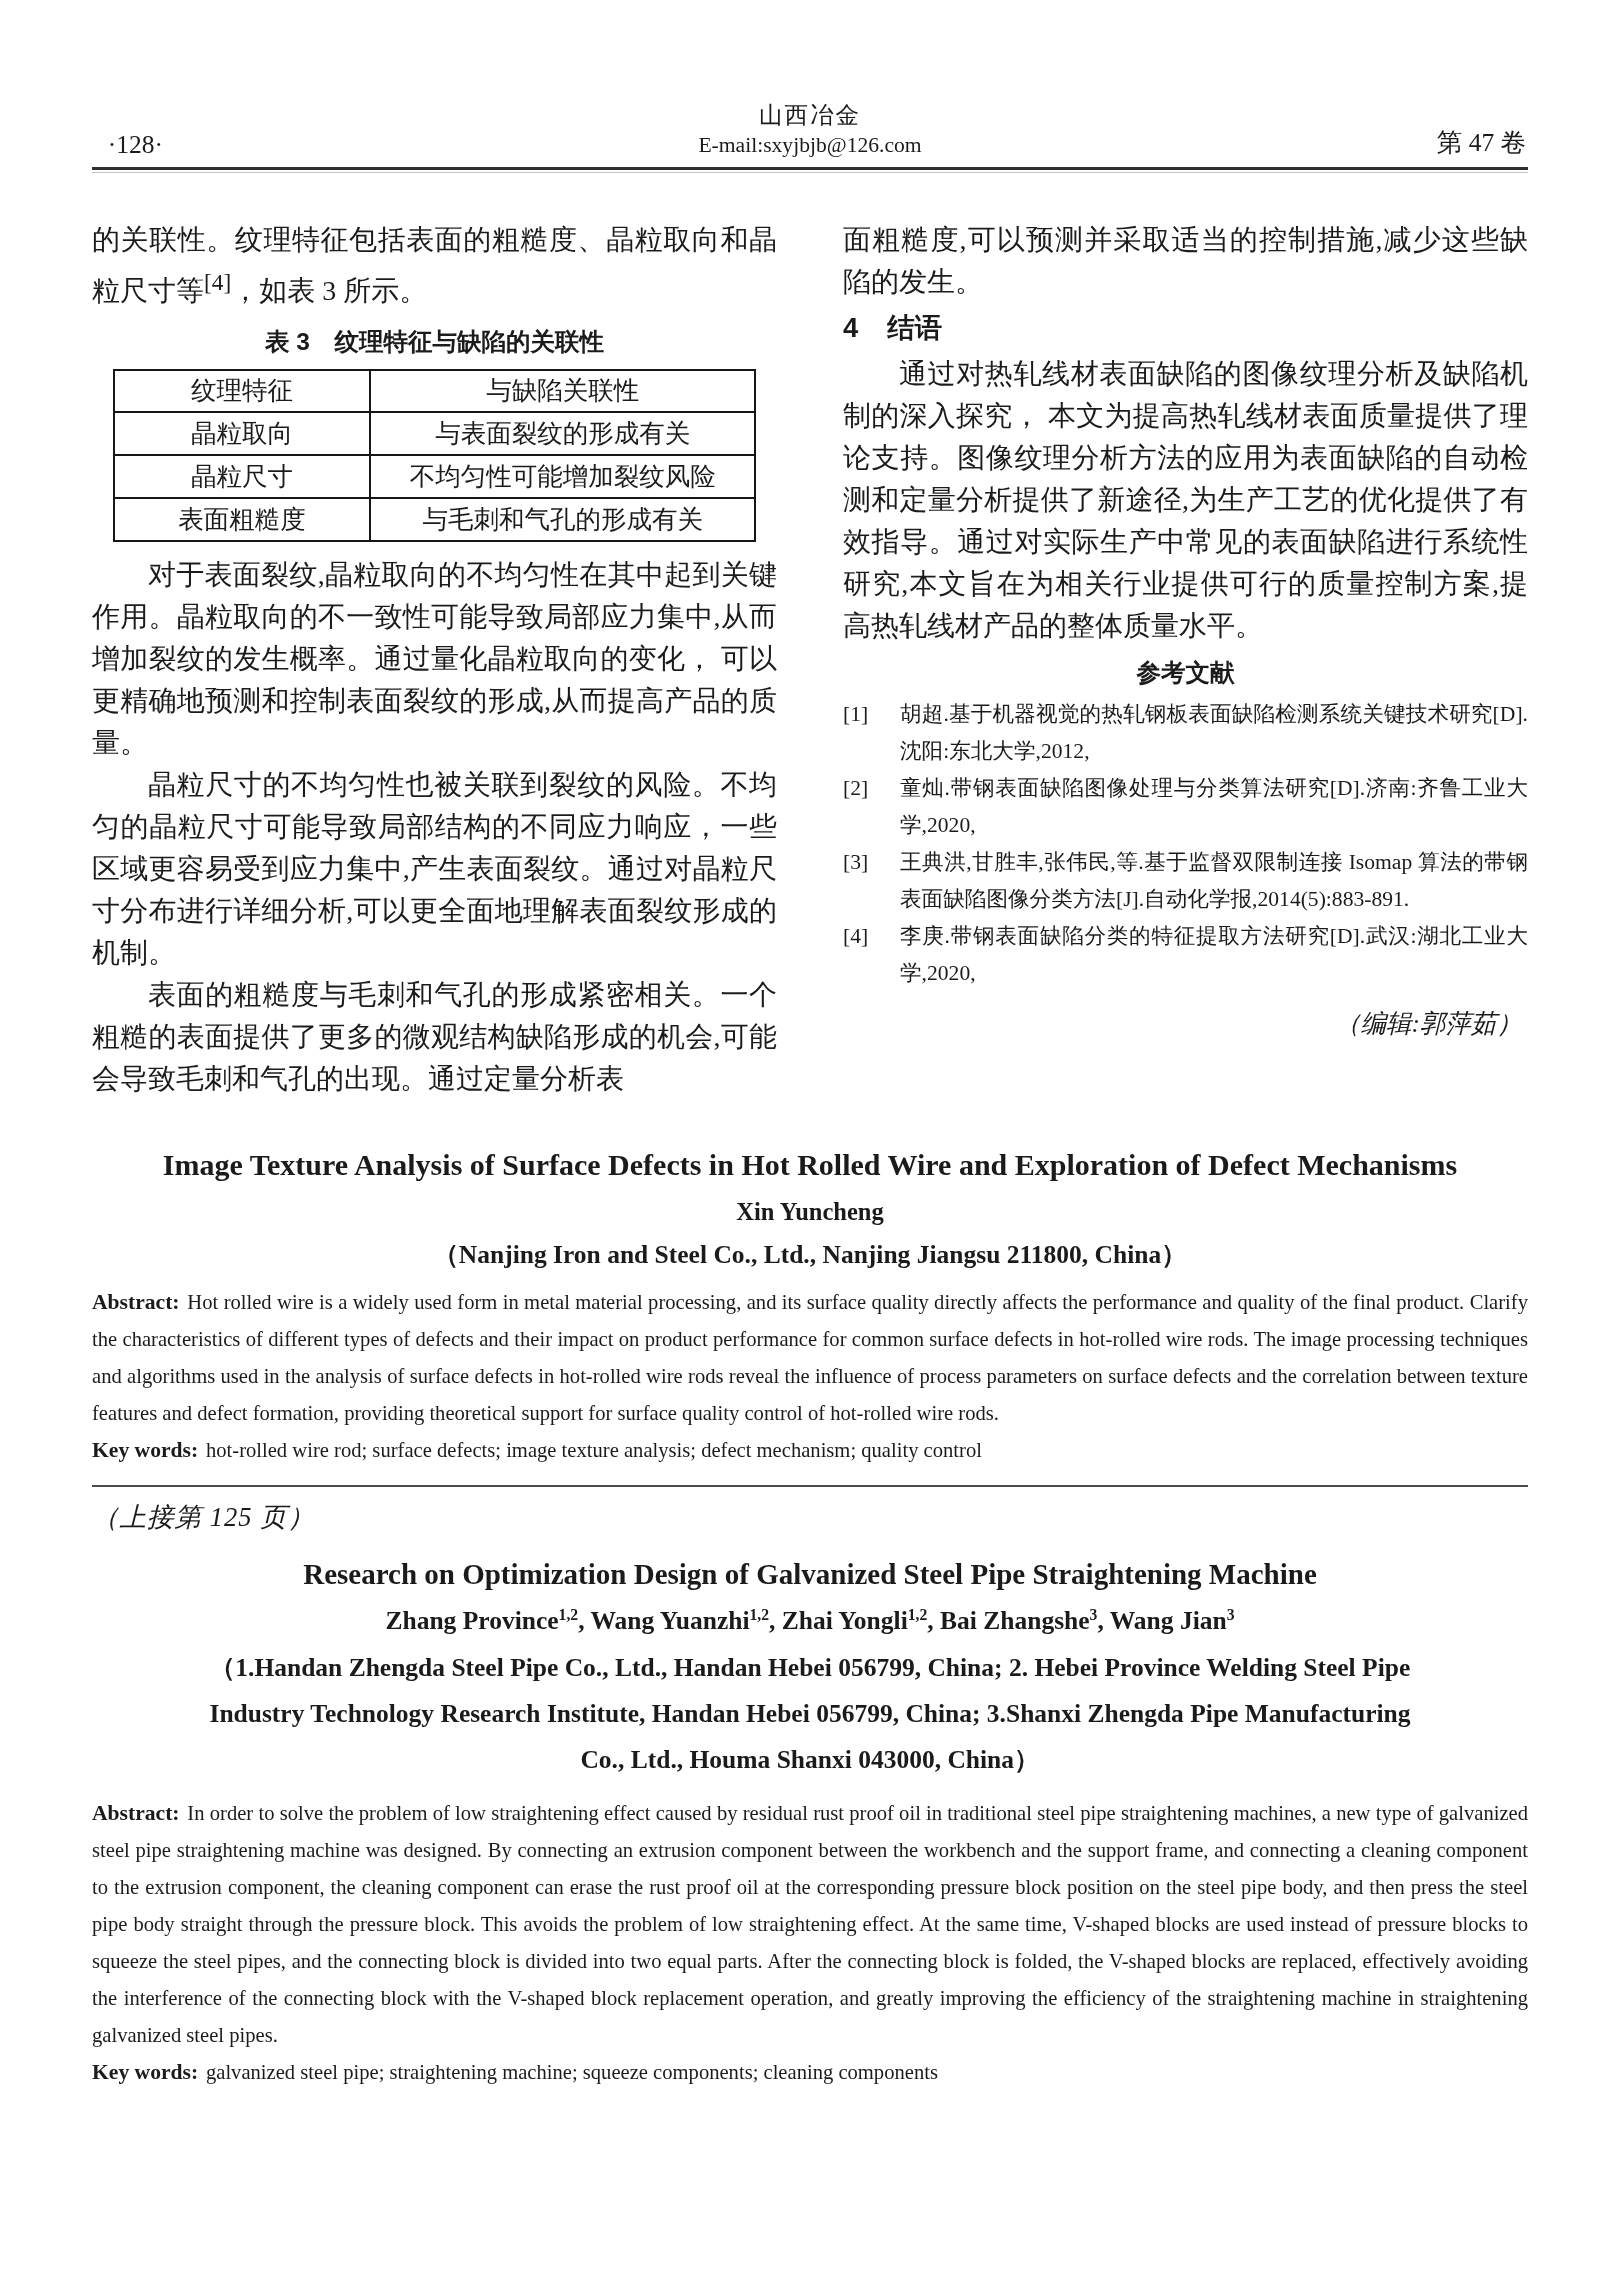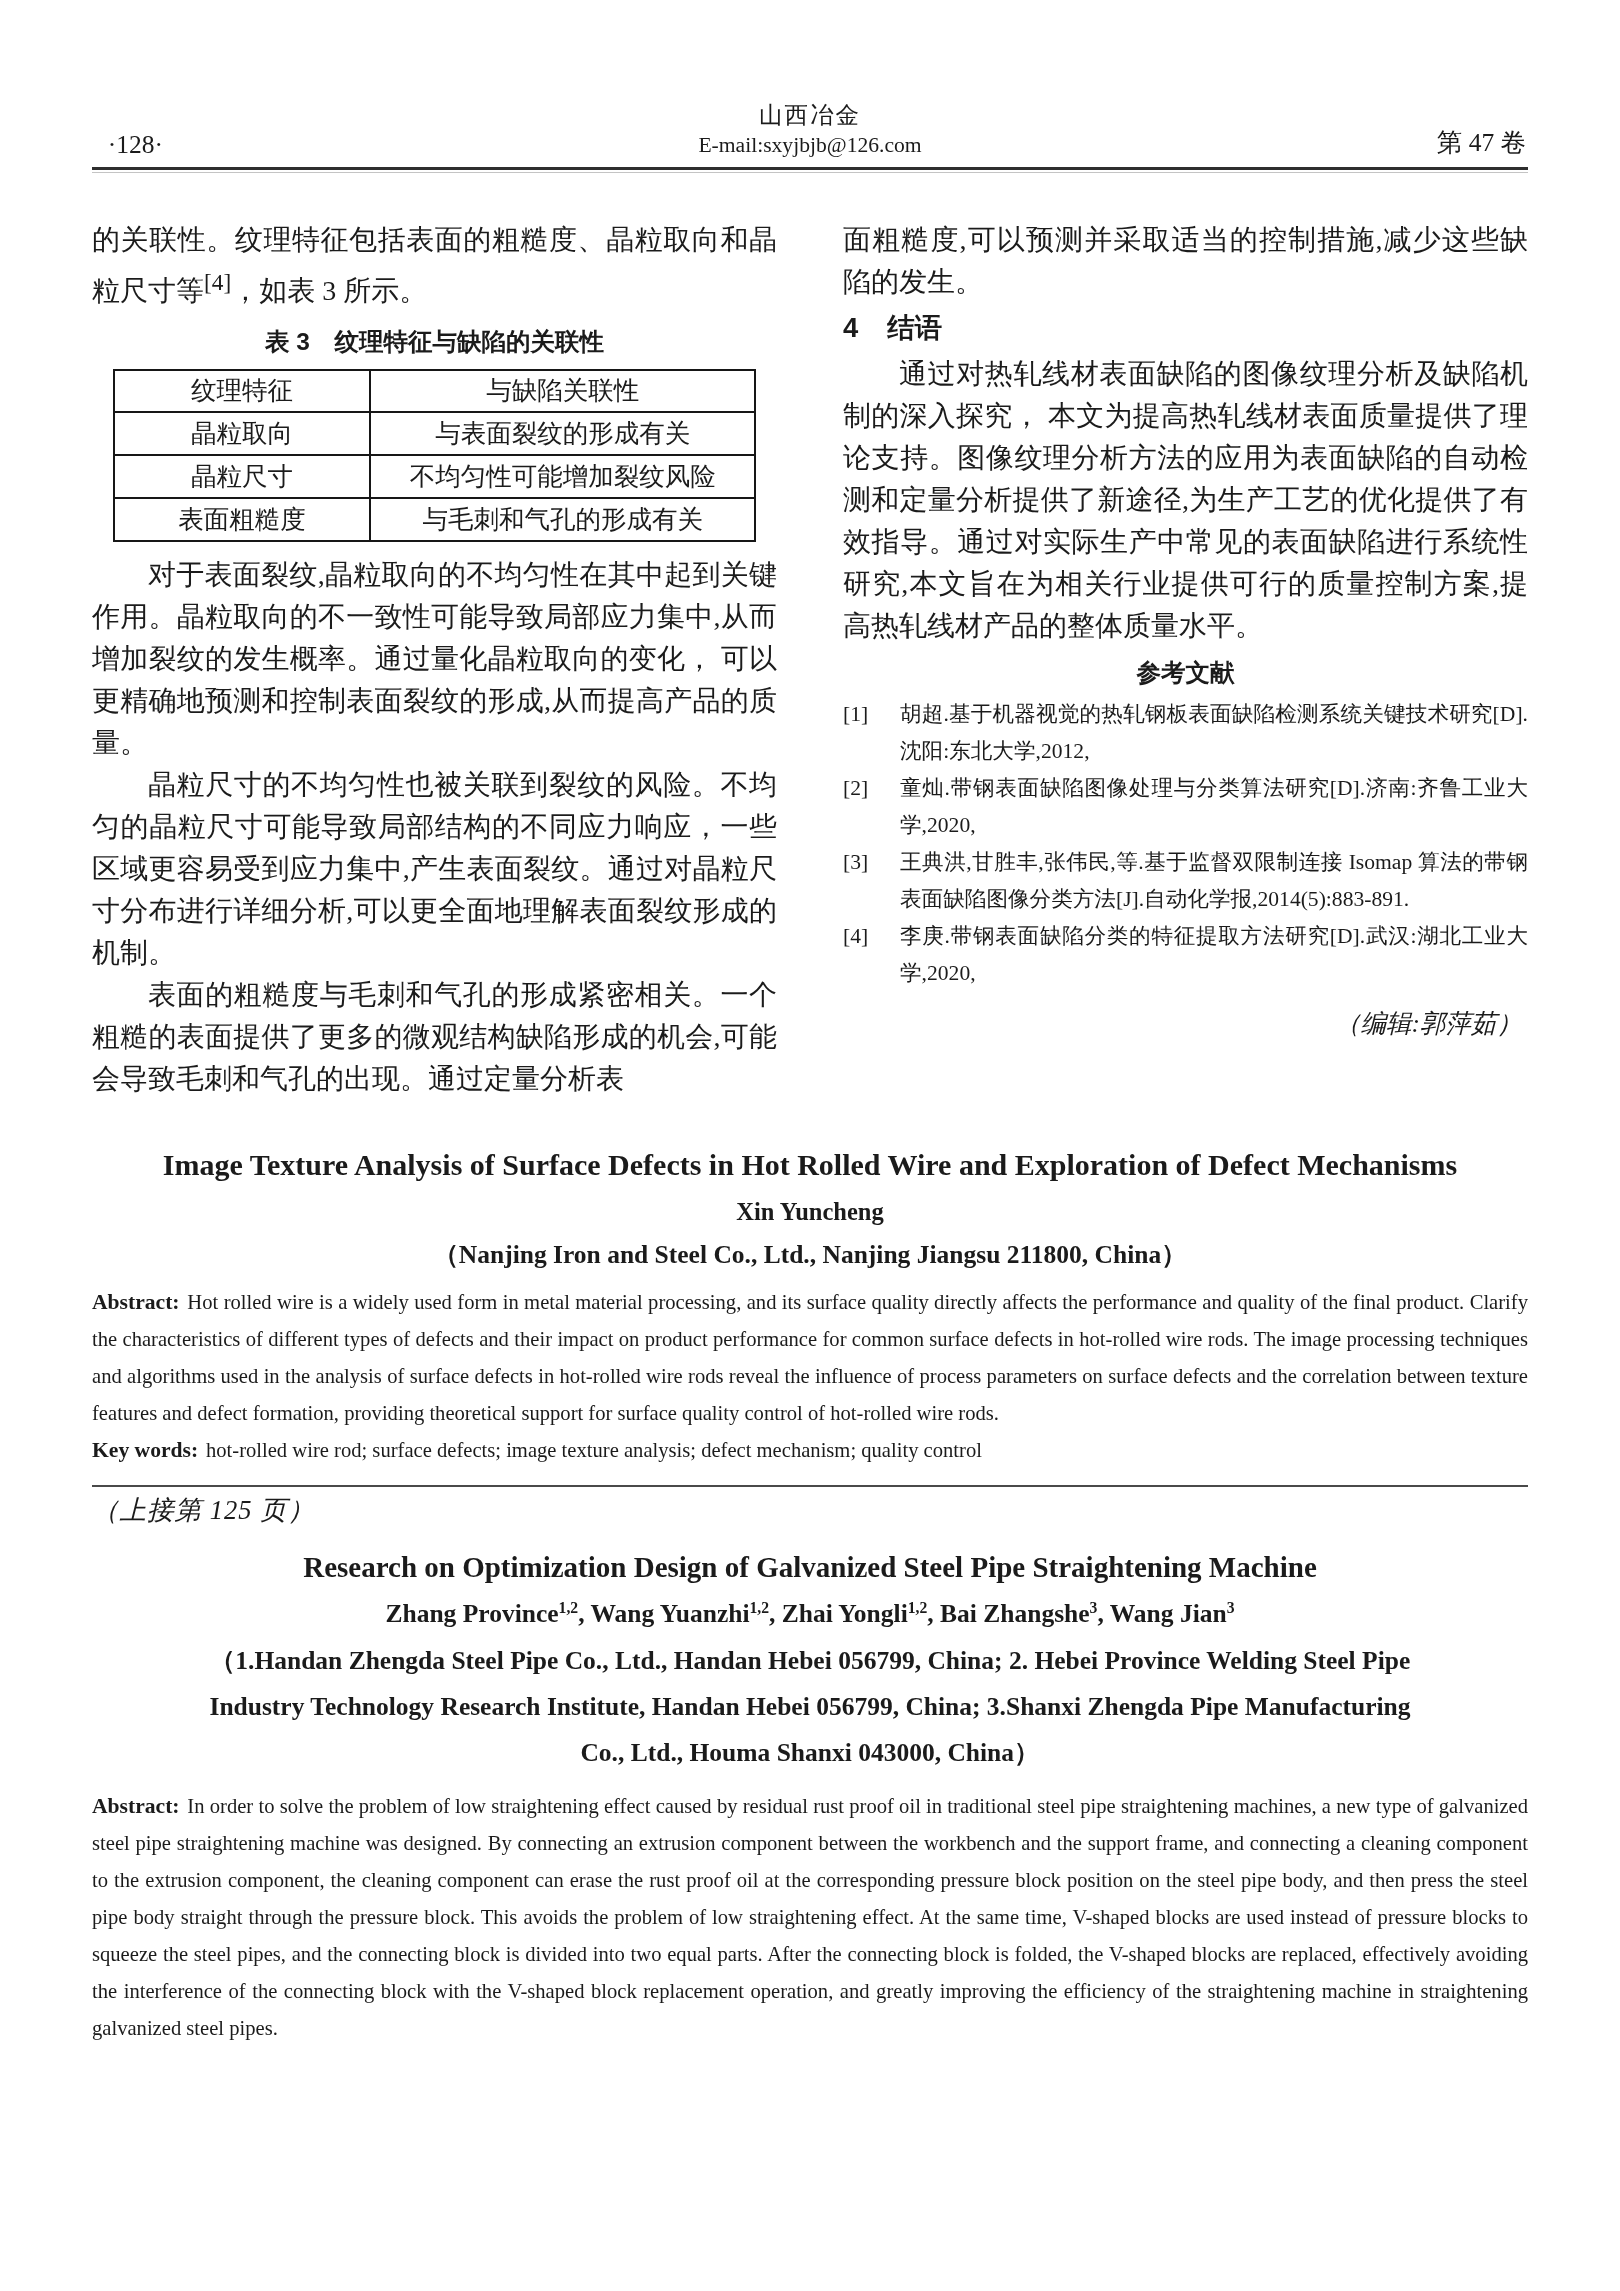--- a/index.html
+++ b/index.html
@@ -47,21 +47,21 @@
   .en1 { margin-top:41px; }
   .en-title { font-size:30px; font-weight:bold; text-align:center; line-height:48px; margin:0 27.4px; }
   .en-author { font-size:24.5px; font-weight:bold; text-align:center; margin-top:9.8px; }
   .en-affil { font-size:25.5px; font-weight:bold; text-align:center; margin-top:10.8px; }
   .abstract { font-size:20.6px; line-height:37px; text-align:justify; margin:11.8px 0 0; }
   .lbl { font-weight:bold; font-size:21.6px; margin-right:7.8px; }
   .keywords { font-size:20.6px; line-height:37px; margin:0; }
 
   .section-divider { height:2px; background:#4a4a4a; margin-top:15.7px; }
 
-  .continued-note { font-size:26.5px; font-style:italic; margin-top:5px; letter-spacing:1px; }
+  .continued-note { font-size:26.5px; font-style:italic; margin-top:12px; letter-spacing:1px; }
   .en-title2 { font-size:29px; font-weight:bold; text-align:center; margin:23.5px 19.6px 0; }
   .en-authors { font-size:25.5px; font-weight:bold; text-align:center; margin-top:14.7px; }
   .en-authors sup { font-size:15.7px; }
   .en-affil2 { font-size:25.5px; font-weight:bold; text-align:center; line-height:46px; margin-top:8.8px; }
 </style>
 </head>
 <body>
 
 <div class="page">
   <div class="content">
@@ -160,17 +160,18 @@
         <span><span>Zhang Province</span><sup>1,2</sup><span>, </span></span><span><span>Wang Yuanzhi</span><sup>1,2</sup><span>, </span></span><span><span>Zhai Yongli</span><sup>1,2</sup><span>, </span></span><span><span>Bai Zhangshe</span><sup>3</sup><span>, </span></span><span><span>Wang Jian</span><sup>3</sup><span></span></span>
       </div>
 
       <div class="en-affil2">
         <div>（1.Handan Zhengda Steel Pipe Co., Ltd., Handan Hebei 056799, China; 2. Hebei Province Welding Steel Pipe</div>
         <div>Industry Technology Research Institute, Handan Hebei 056799, China; 3.Shanxi Zhengda Pipe Manufacturing</div>
         <div>Co., Ltd., Houma Shanxi 043000, China）</div>
       </div>
 
       <p class="abstract"><span class="lbl">Abstract:</span><span>In order to solve the problem of low straightening effect caused by residual rust proof oil in traditional steel pipe straightening machines, a new type of galvanized steel pipe straightening machine was designed. By connecting an extrusion component between the workbench and the support frame, and connecting a cleaning component to the extrusion component, the cleaning component can erase the rust proof oil at the corresponding pressure block position on the steel pipe body, and then press the steel pipe body straight through the pressure block. This avoids the problem of low straightening effect. At the same time, V-shaped blocks are used instead of pressure blocks to squeeze the steel pipes, and the connecting block is divided into two equal parts. After the connecting block is folded, the V-shaped blocks are replaced, effectively avoiding the interference of the connecting block with the V-shaped block replacement operation, and greatly improving the efficiency of the straightening machine in straightening galvanized steel pipes.</span></p>
+      <p class="keywords"><span class="lbl">Key words:</span><span>galvanized steel pipe; straightening machine; squeeze components; cleaning components</span></p>
     </section>
 
   </div>
 </div>
 
 
 </body></html>

